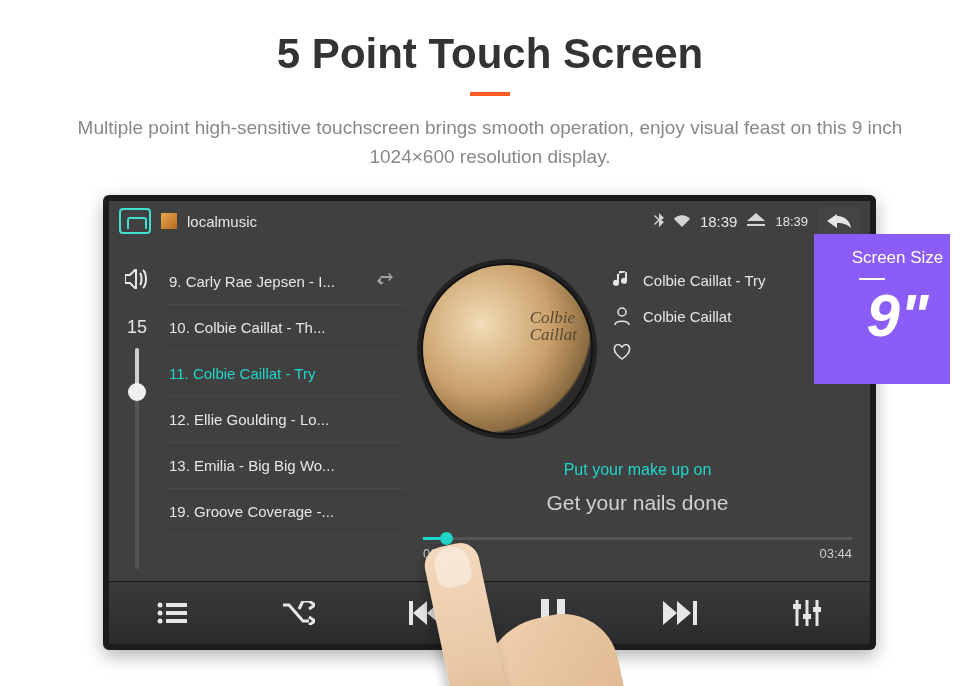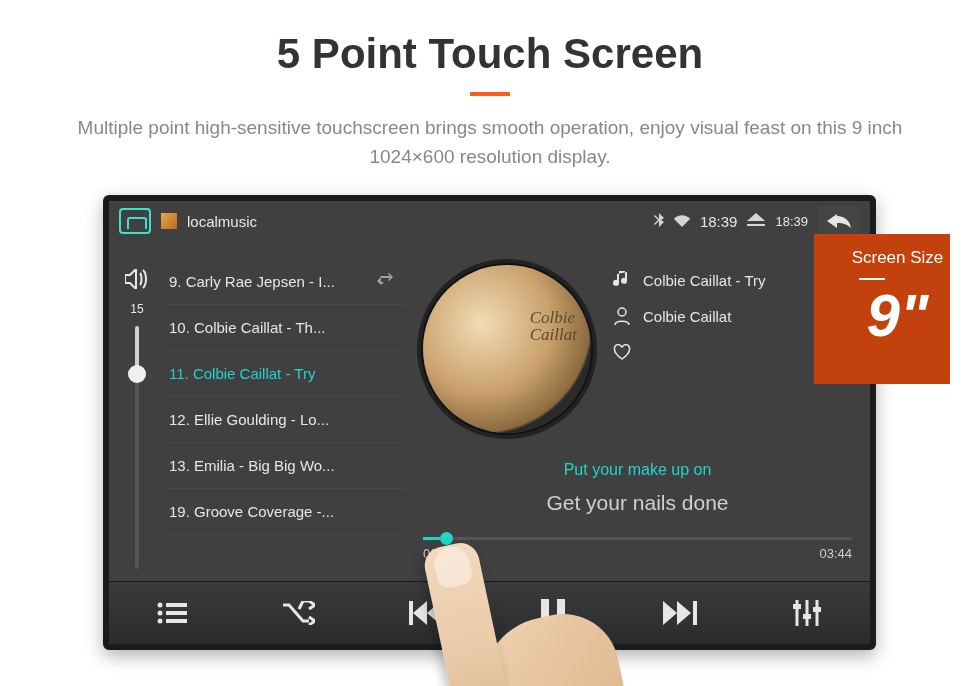--- a/index.html
+++ b/index.html
@@ -93,22 +93,22 @@
 }
 .vol-col {
   width: 56px;
   display: flex;
   flex-direction: column;
   align-items: center;
   padding-top: 28px;
 }
 .vol-val {
   color: #e6e6e6;
-  font-size: 12px;
-  margin-top: 9px;
+  font-size: 18px;
+  margin-top: 24px;
   margin-bottom: 10px;
 }
 .vslider {
   width: 4px;
   flex: 1;
   background: #555;
   position: relative;
   border-radius: 2px;
   margin-bottom: 12px;
 }
@@ -237,21 +237,21 @@
   width: 56px;
   text-align: center;
 }
 .cbtn svg { display: block; margin: 0 auto; }
 .badge {
   position: absolute;
   right: 30px;
   top: 234px;
   width: 136px;
   height: 150px;
-  background: #c2410c;
+  background: #8b5cf6;
   color: #fff;
   text-align: center;
   padding-top: 14px;
   padding-left: 31px;
 }
 .badge-title { font-size: 17px; font-weight: 400; }
 .badge-line { width: 26px; height: 2px; background: #fff; margin: 10px 0 6px 14px; }
 .badge-val { font-size: 60px; font-weight: 700; font-style: italic; line-height: 1; margin-top: 4px; }
 .finger {
   position: absolute;

